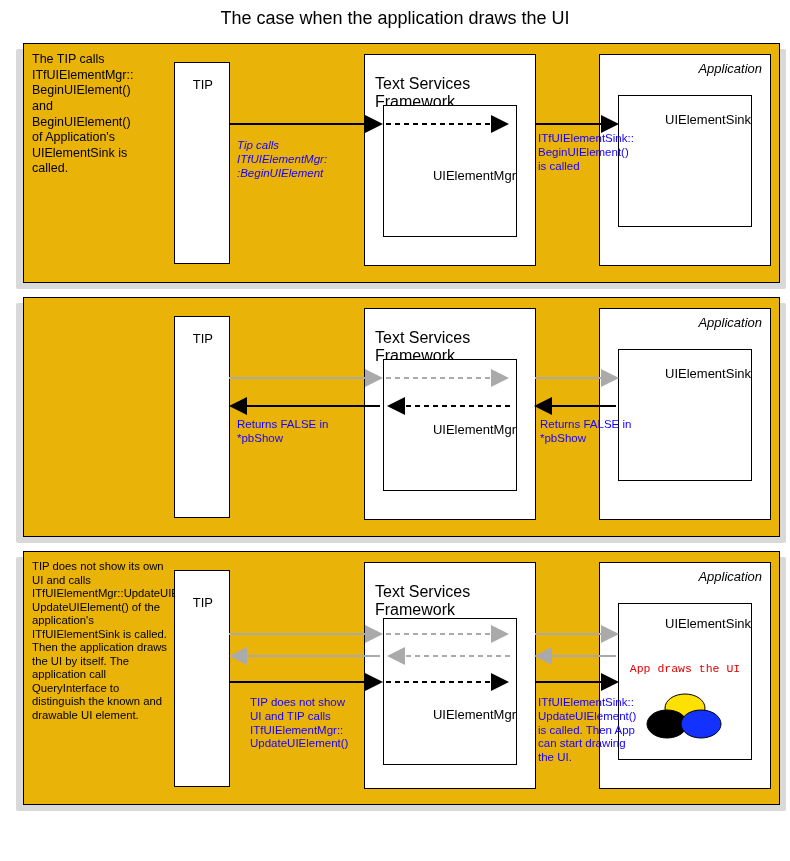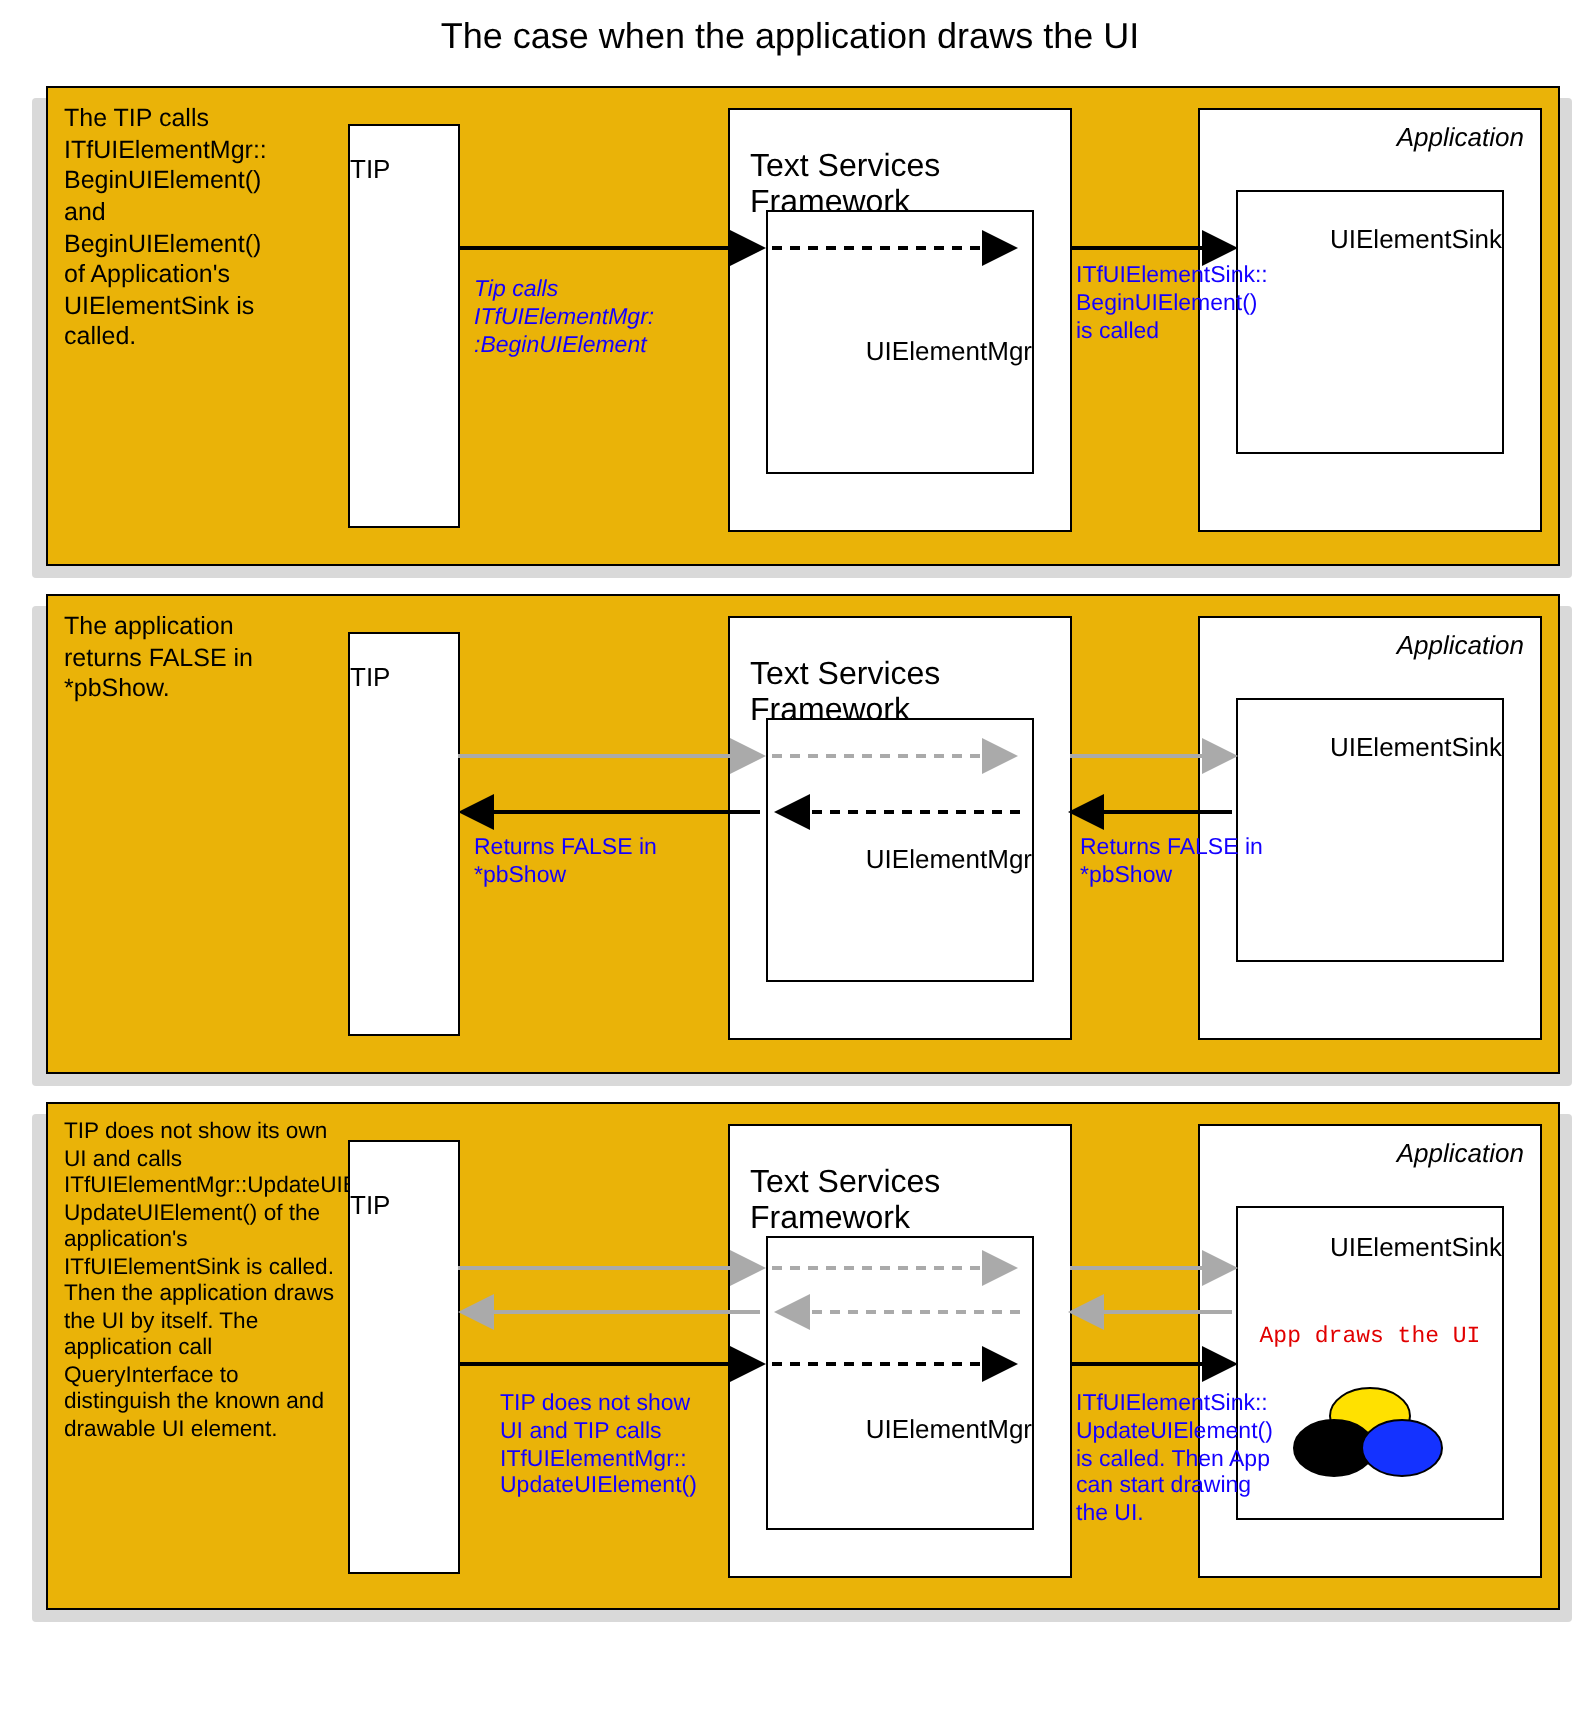--- a/index.html
+++ b/index.html
@@ -4,21 +4,21 @@
 <style>
   html,body{margin:0;padding:0;background:#fff;font-family:Arial,Helvetica,sans-serif;color:#000;}
   body{width:790px;}
   .title{font-size:18px;text-align:center;padding:8px 0 6px 0;}
   .panel-wrap{position:relative;margin:8px 10px 14px 10px;}
   .panel-shadow{position:absolute;inset:6px -6px -6px 6px;background:#d9d9d9;border-radius:2px;}
   .panel{position:relative;border:1.5px solid #000;background:#eab308;height:238px;margin-left:13px;}
   .desc{position:absolute;left:8px;top:8px;width:138px;font-size:12.5px;line-height:1.25;}
   .desc.small{font-size:11.3px;line-height:1.2;width:142px;}
   .box{position:absolute;border:1.5px solid #000;background:#fff;}
-  .box-label{position:absolute;top:3px;left:0;right:0;text-align:left;font-size:13px;}
+  .box-label{position:absolute;top:3px;left:0;right:16px;text-align:right;font-size:13px;}
   .tsf-label{position:absolute;top:20px;left:10px;font-size:16px;line-height:1.15;}
   .app-label{position:absolute;top:6px;right:8px;font-size:13px;font-style:italic;}
   .uim-label{position:absolute;left:0;right:0;text-align:right;font-size:13px;}
   .cap{position:absolute;font-size:11.5px;color:#1400ff;line-height:1.2;white-space:pre-line;}
   .red-note{position:absolute;font-size:11.5px;color:#e10000;font-family:Liberation Mono, monospace;}
   svg.arrows{position:absolute;inset:0;width:100%;height:100%;pointer-events:none;}
 </style>
 </head>
 <body>
 
@@ -76,23 +76,20 @@
 :BeginUIElement</div>
     <div class="cap" style="left:514px;top:88px;width:98px;">ITfUIElementSink::
 BeginUIElement()
 is called</div>
   </div>
 </div>
 
 <div class="panel-wrap">
   <div class="panel-shadow"></div>
   <div class="panel">
-    <div class="desc" style="white-space:pre-line;">The application
-returns FALSE in
-*pbShow.</div>
 
     <div class="box" style="left:150px;top:18px;width:54px;height:200px;">
       <div class="box-label" style="top:14px;">TIP</div>
     </div>
 
     <div class="box" style="left:340px;top:10px;width:170px;height:210px;">
       <div class="tsf-label" style="white-space:pre-line;">Text Services
 Framework</div>
       <div class="box" style="left:18px;top:50px;width:132px;height:130px;">
         <div class="uim-label" style="top:62px;">UIElementMgr</div>

